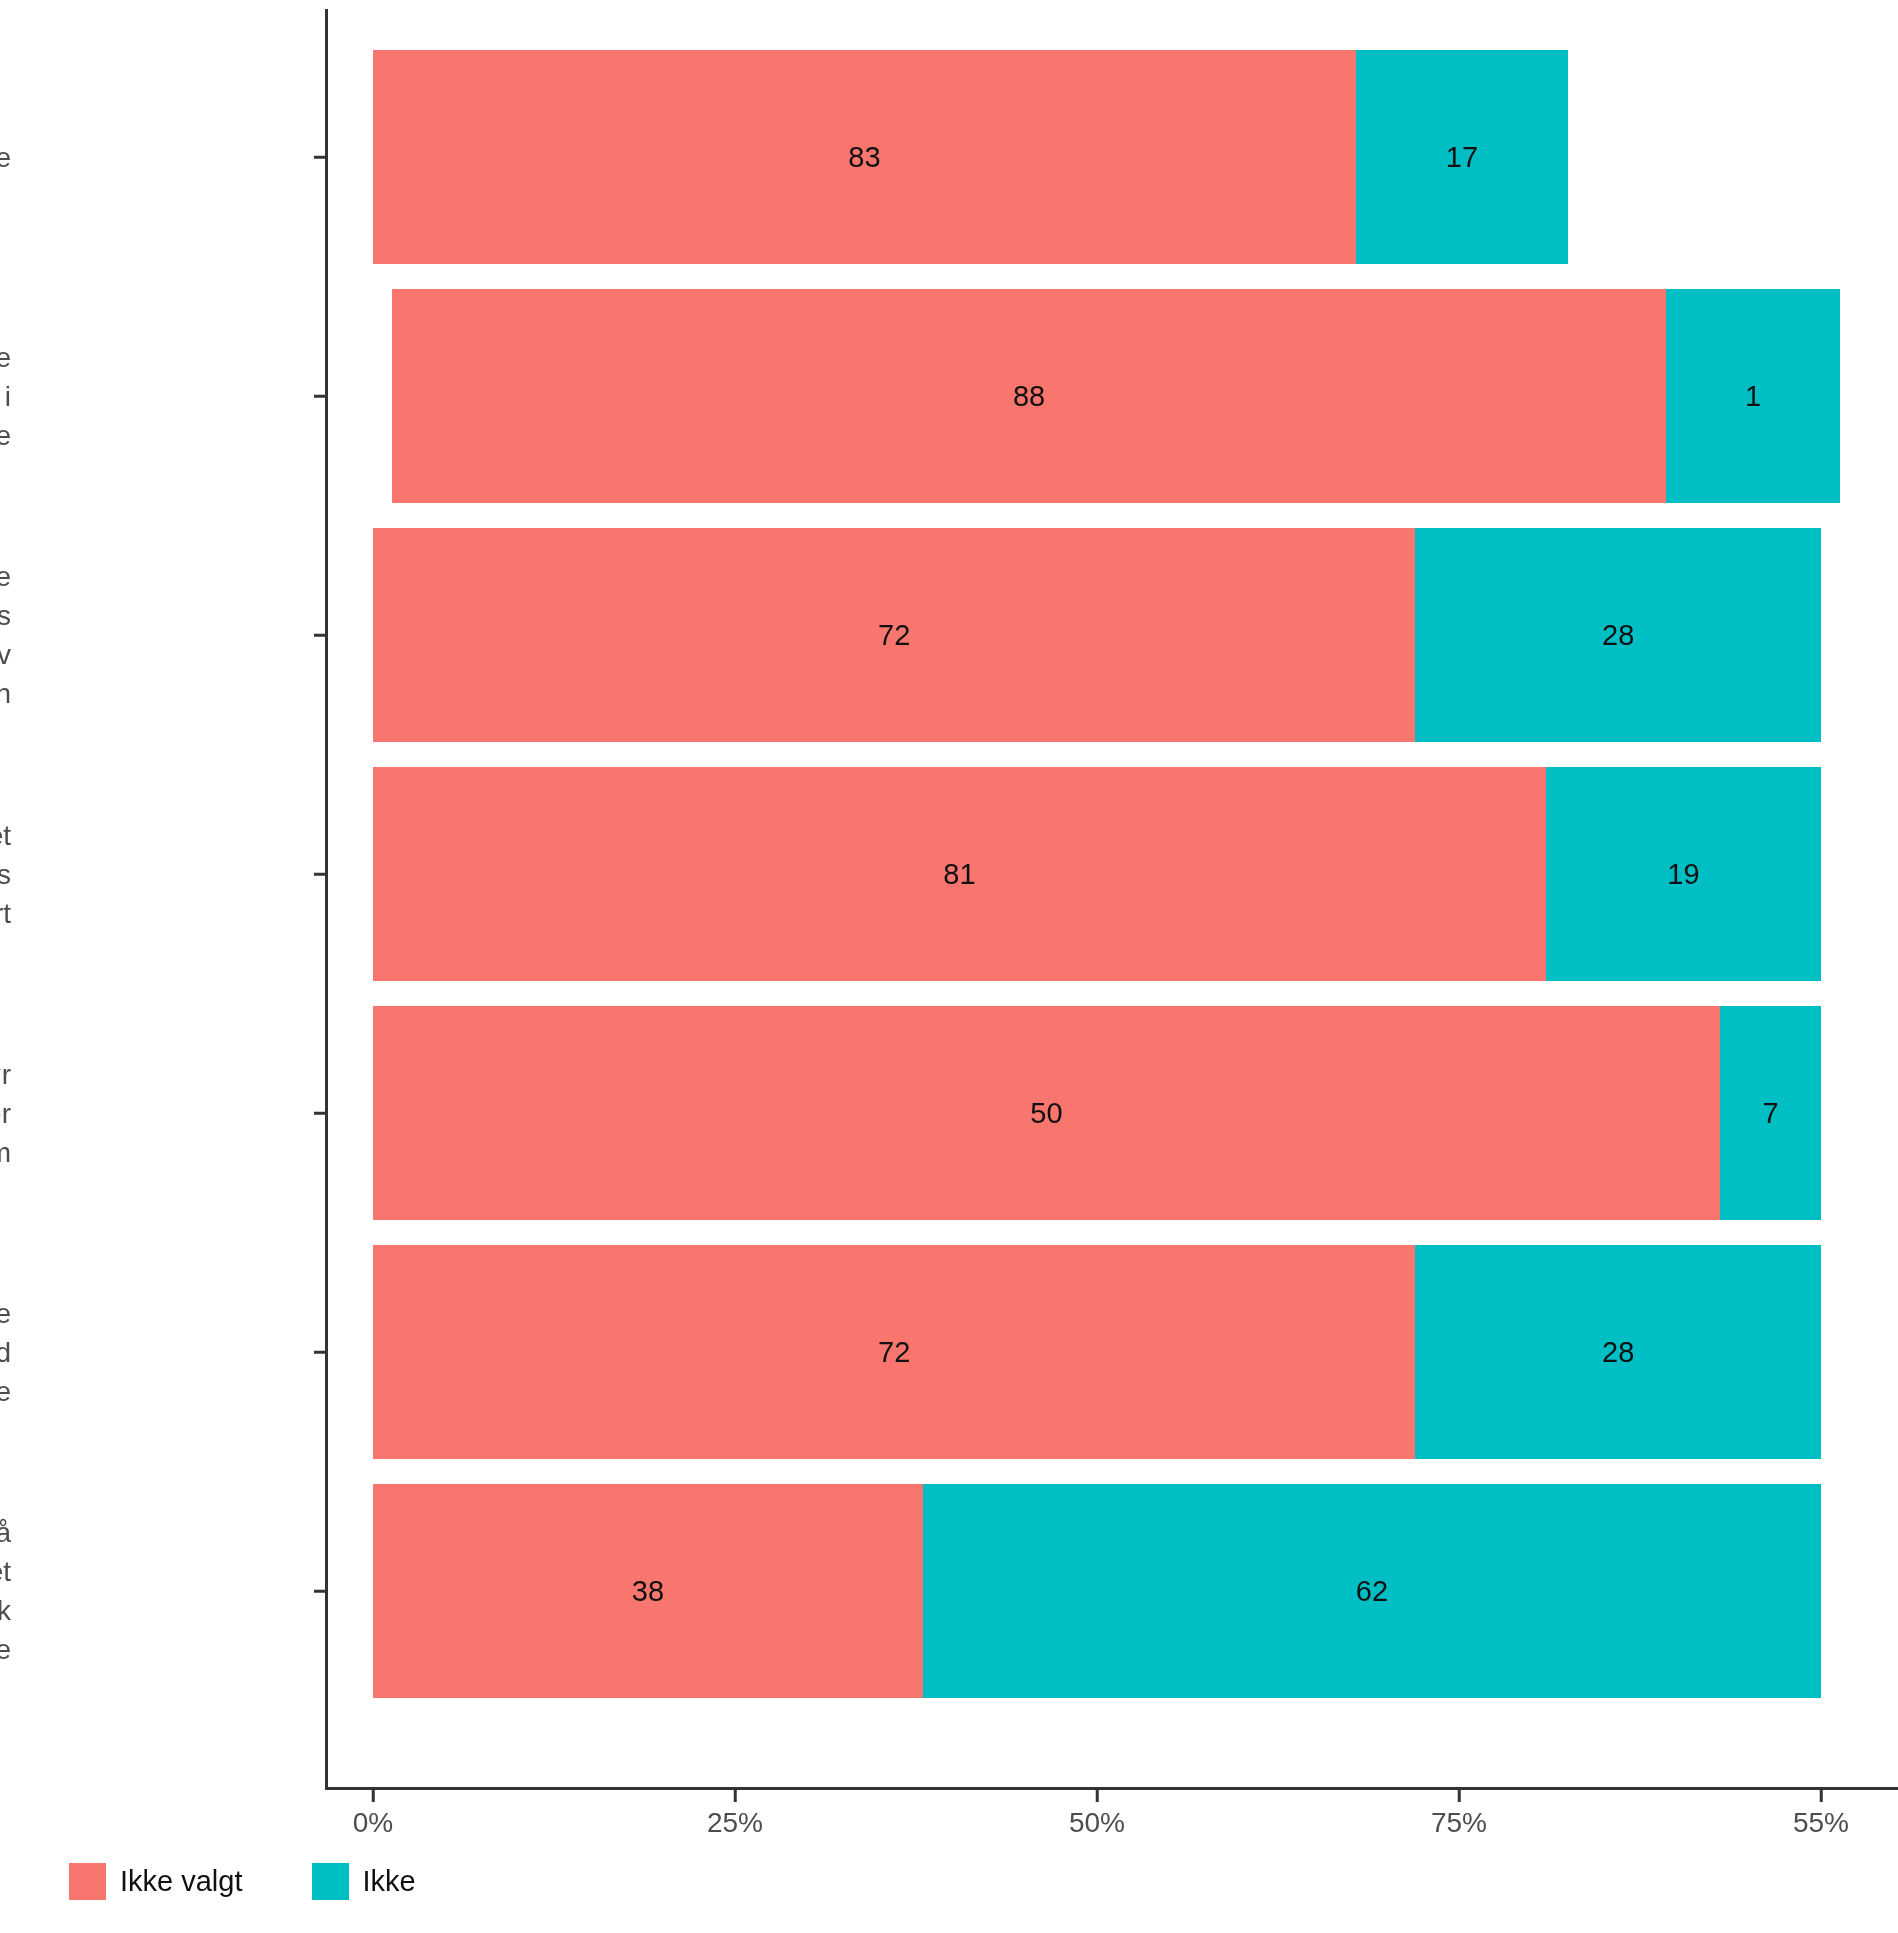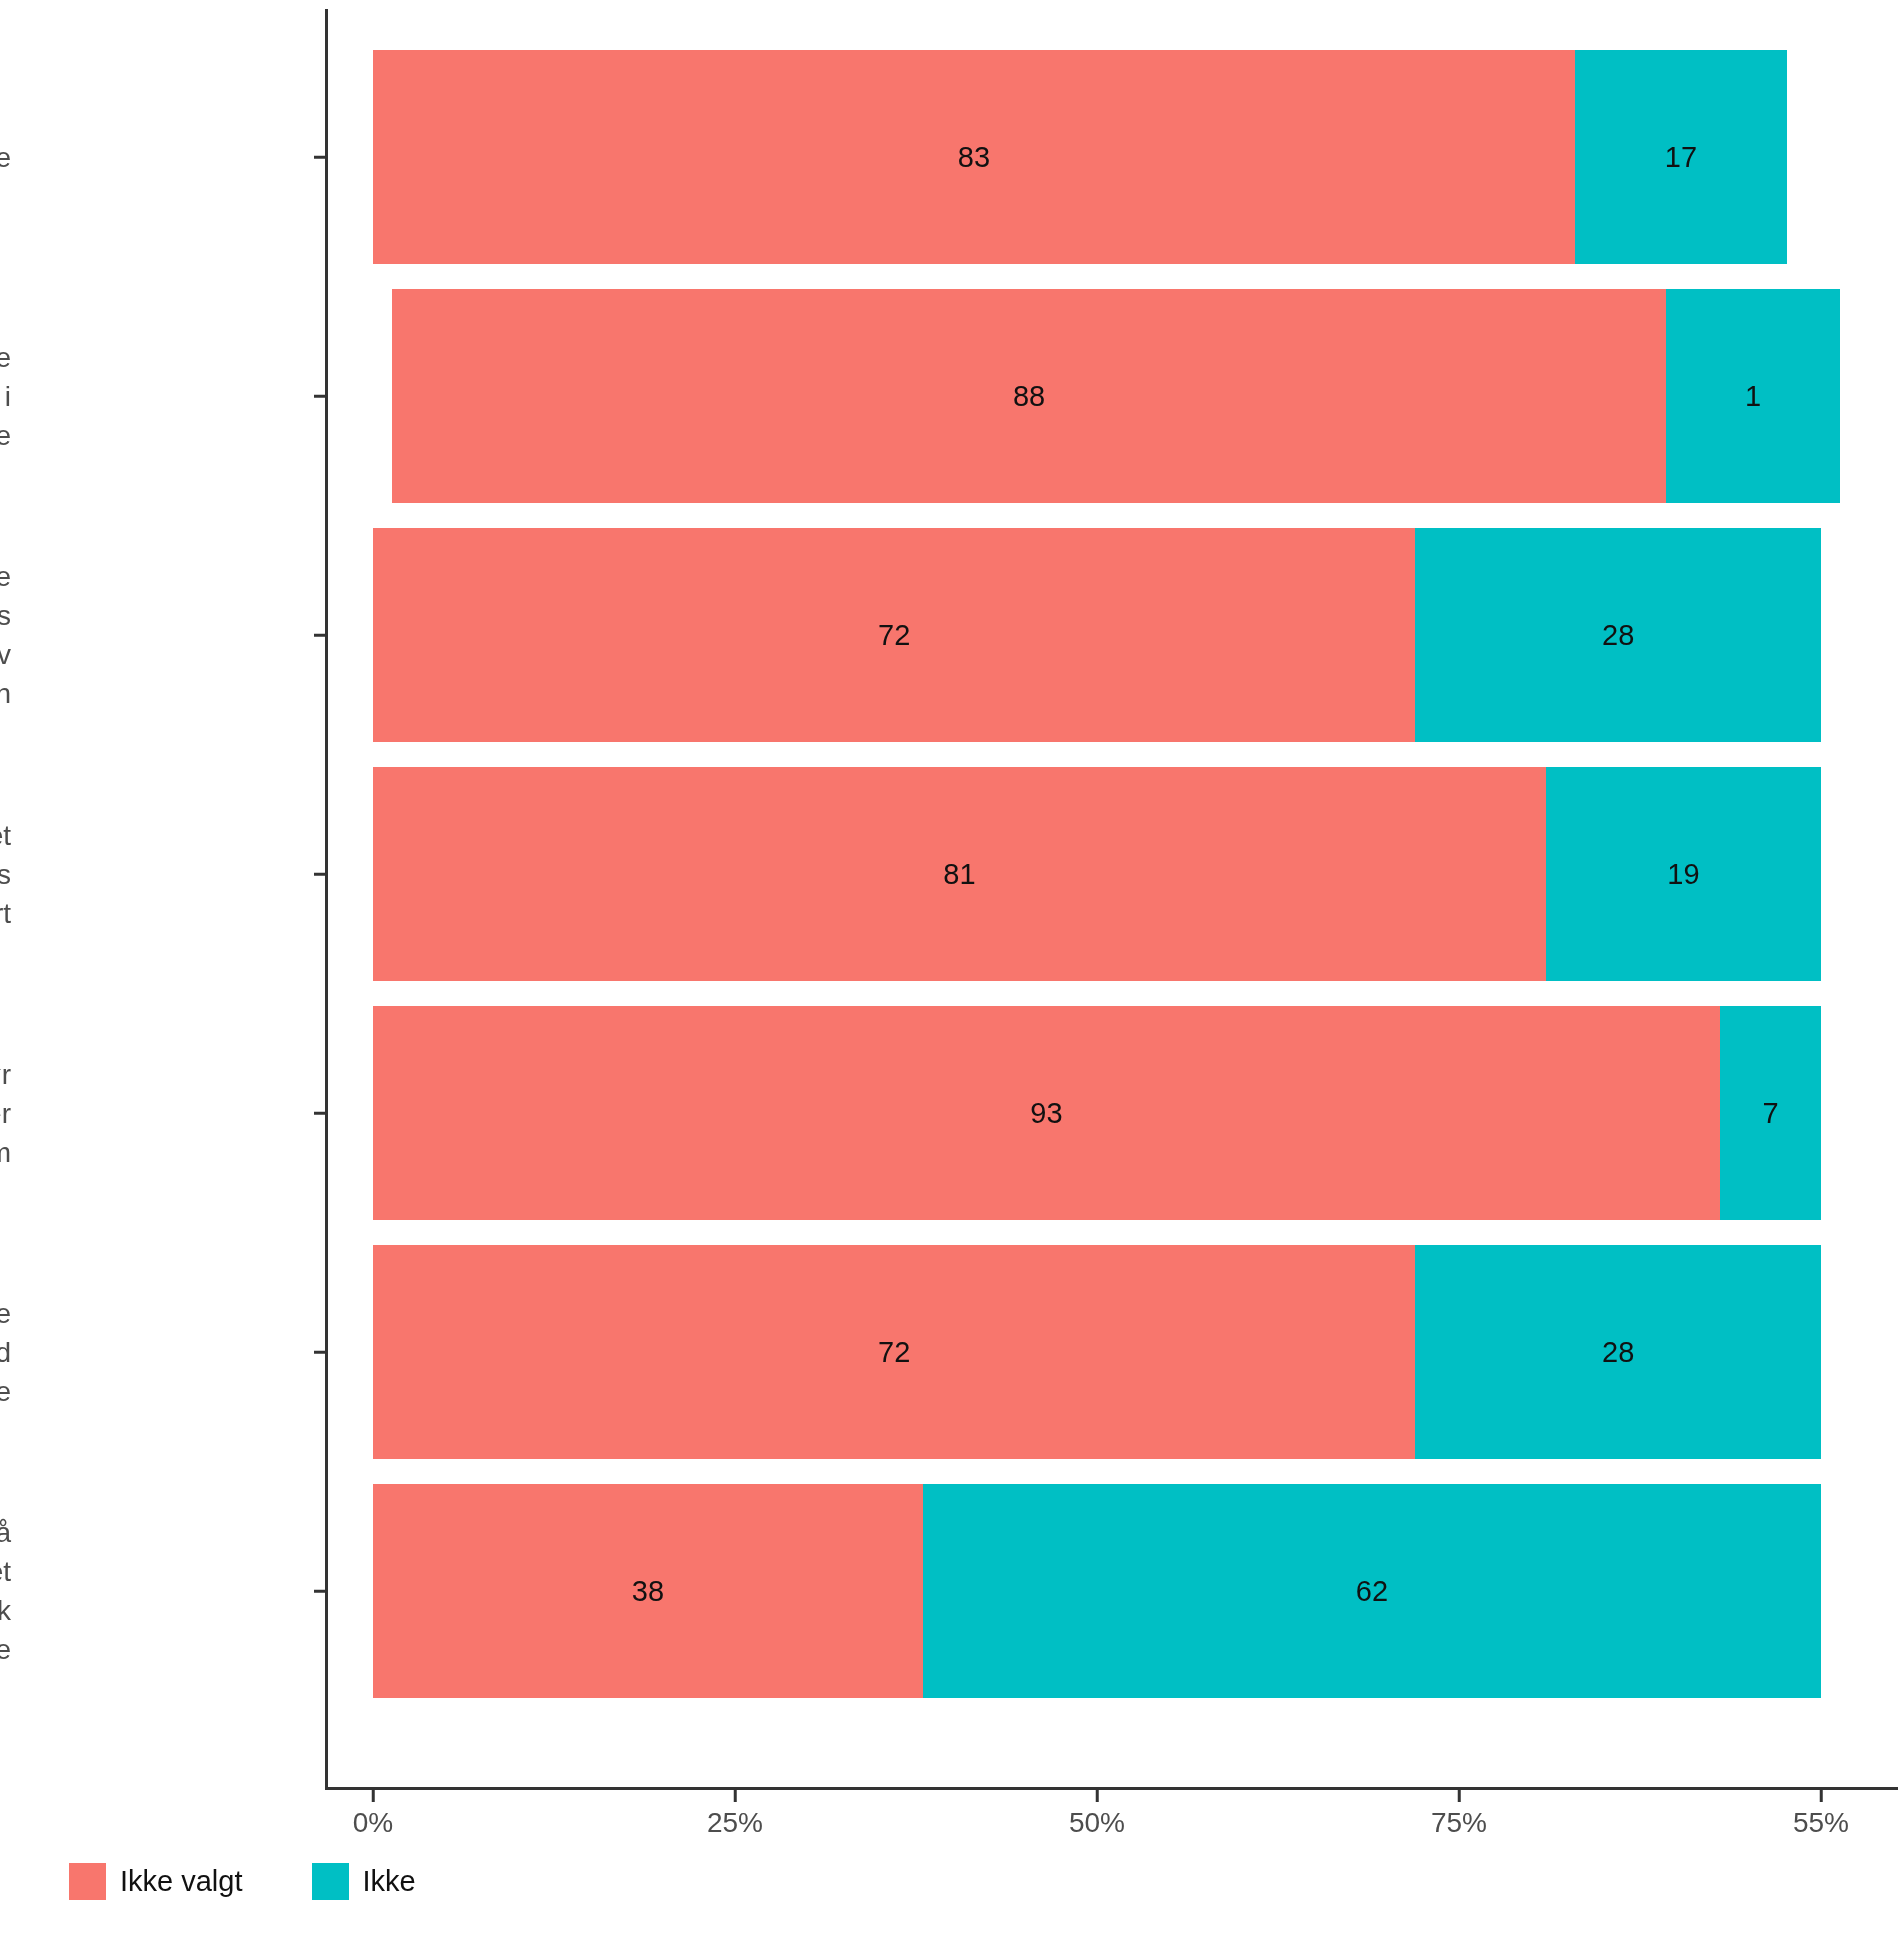--- a/index.html
+++ b/index.html
@@ -182,21 +182,21 @@
       <div class="ytick" style="top: 396px;"></div>
       <div class="ytick" style="top: 635px;"></div>
       <div class="ytick" style="top: 874px;"></div>
       <div class="ytick" style="top: 1113px;"></div>
       <div class="ytick" style="top: 1352px;"></div>
       <div class="ytick" style="top: 1591px;"></div>
     </div>
 
   <div id="bars">
       <div class="bar-row" style="top: 50px; left: 373px; width: 1448px;">
-        <div class="seg" style="width: 1202px; background: rgb(248, 118, 109);">
+        <div class="seg" style="width: 983px; background: rgb(248, 118, 109);">
           <span class="seg-label">83</span>
         </div>
         <div class="seg" style="width: 212px; background: rgb(0, 191, 196);">
           <span class="seg-label">17</span>
         </div>
       </div>
       <div class="bar-row" style="top: 289px; left: 392px; width: 1448px;">
         <div class="seg" style="width: 1275px; background: rgb(248, 118, 109);">
           <span class="seg-label">88</span>
         </div>
@@ -215,21 +215,21 @@
       <div class="bar-row" style="top: 767px; left: 373px; width: 1448px;">
         <div class="seg" style="width: 1173px; background: rgb(248, 118, 109);">
           <span class="seg-label">81</span>
         </div>
         <div class="seg" style="width: 275px; background: rgb(0, 191, 196);">
           <span class="seg-label">19</span>
         </div>
       </div>
       <div class="bar-row" style="top: 1006px; left: 373px; width: 1448px;">
         <div class="seg" style="width: 1347px; background: rgb(248, 118, 109);">
-          <span class="seg-label">93</span>
+          <span class="seg-label">50</span>
         </div>
         <div class="seg" style="width: 101px; background: rgb(0, 191, 196);">
           <span class="seg-label">7</span>
         </div>
       </div>
       <div class="bar-row" style="top: 1245px; left: 373px; width: 1448px;">
         <div class="seg" style="width: 1043px; background: rgb(248, 118, 109);">
           <span class="seg-label">72</span>
         </div>
         <div class="seg" style="width: 406px; background: rgb(0, 191, 196);">

